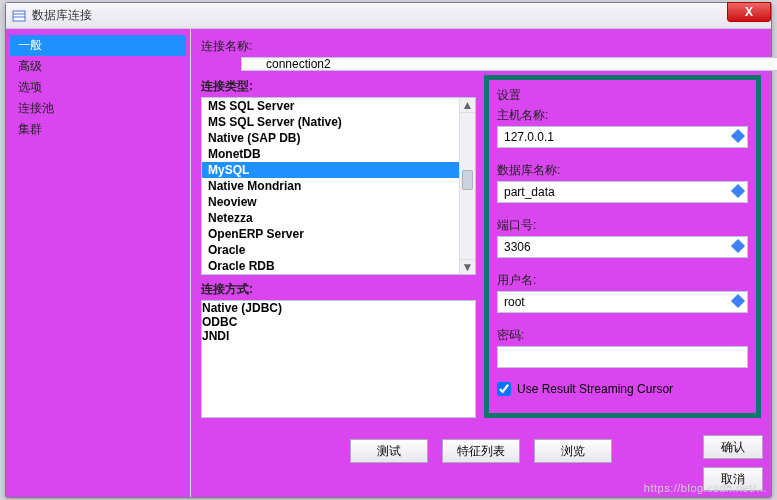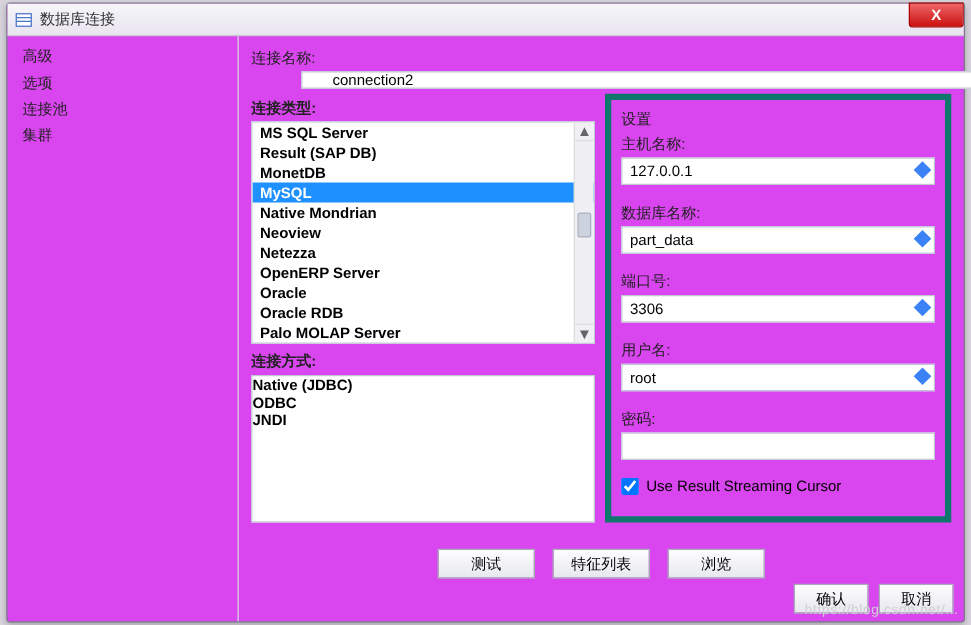--- a/index.html
+++ b/index.html
@@ -27,57 +27,59 @@
 .scrollbar .arr { position:absolute; left:0; right:0; height:15px; display:flex; align-items:center; justify-content:center; color:#666; }
 .scrollbar .arr.up{top:0;border-bottom:1px solid #ddd;} .scrollbar .arr.dn{bottom:0;border-top:1px solid #ddd;}
 .listbox2 { border:1px solid #bfc7d5; height: 118px; background:#fff; margin-top:2px; }
 .field { position:relative; margin-bottom:14px; }
 .field input { width:100%; height:22px; border:1px solid #bfc7d5; padding:2px 22px 2px 6px; }
 .diamond { position:absolute; right:5px; top:5px; width:10px; height:10px; transform:rotate(45deg); background:#3b82f6;}
 .chk { display:flex; gap:6px; margin-top:8px; }
 .chk input { width:14px; height:14px; }
 .bottom-btns { position:absolute; left:0; right:0; bottom:34px; display:flex; gap:14px; justify-content:center; }
 .btn { min-width:78px; height:24px; border:1px solid #a9acb8; background:linear-gradient(#fdfdfe,#e7e8ee); cursor:pointer; }
-.footer { position:absolute; right:8px; bottom:6px; display:flex; gap:8px; }
+.footer { position:absolute; right:8px; bottom:6px; display:flex; gap:8px;flex-direction:column; }
 .watermark { position:absolute; right:10px; bottom:6px; color:#cfcfd6; font-size:11px; letter-spacing:.5px; pointer-events:none;margin-top:20px; }
 </style>
 </head>
 <body>
 
 <div class="window">
   <div class="titlebar">
     <span class="ticon">
       <svg width="14" height="14" viewBox="0 0 14 14">
           <rect x="1" y="2" width="12" height="10" fill="#fff" stroke="#4a74c9"></rect>
           <line x1="1" y1="5" x2="13" y2="5" stroke="#4a74c9"></line>
           <line x1="1" y1="8" x2="13" y2="8" stroke="#4a74c9"></line>
         </svg>
     </span>
     <span class="title">数据库连接</span>
     <div class="close-btn">X</div>
   </div>
 
   <div class="body">
     <div class="sidebar">
+      <div class="item sel">一般</div>
       <div class="item">高级</div>
       <div class="item">选项</div>
       <div class="item">连接池</div>
       <div class="item">集群</div>
     </div>
 
     <div class="main">
       <span class="row-label">连接名称:</span>
       <input class="txt" value="connection2" style="">
 
       <div class="cols">
         <div class="colL">
           <span class="row-label">连接类型:</span>
           <div class="listbox">
             <div class="lbitem">MS SQL Server</div>
-            <div class="lbitem">Result (SAP DB)</div>
+            <div class="lbitem">MS SQL Server (Native)</div>
+            <div class="lbitem">Native (SAP DB)</div>
             <div class="lbitem">MonetDB</div>
             <div class="lbitem sel">MySQL</div>
             <div class="lbitem">Native Mondrian</div>
             <div class="lbitem">Neoview</div>
             <div class="lbitem">Netezza</div>
             <div class="lbitem">OpenERP Server</div>
             <div class="lbitem">Oracle</div>
             <div class="lbitem">Oracle RDB</div>
             <div class="lbitem">Palo MOLAP Server</div>
 

